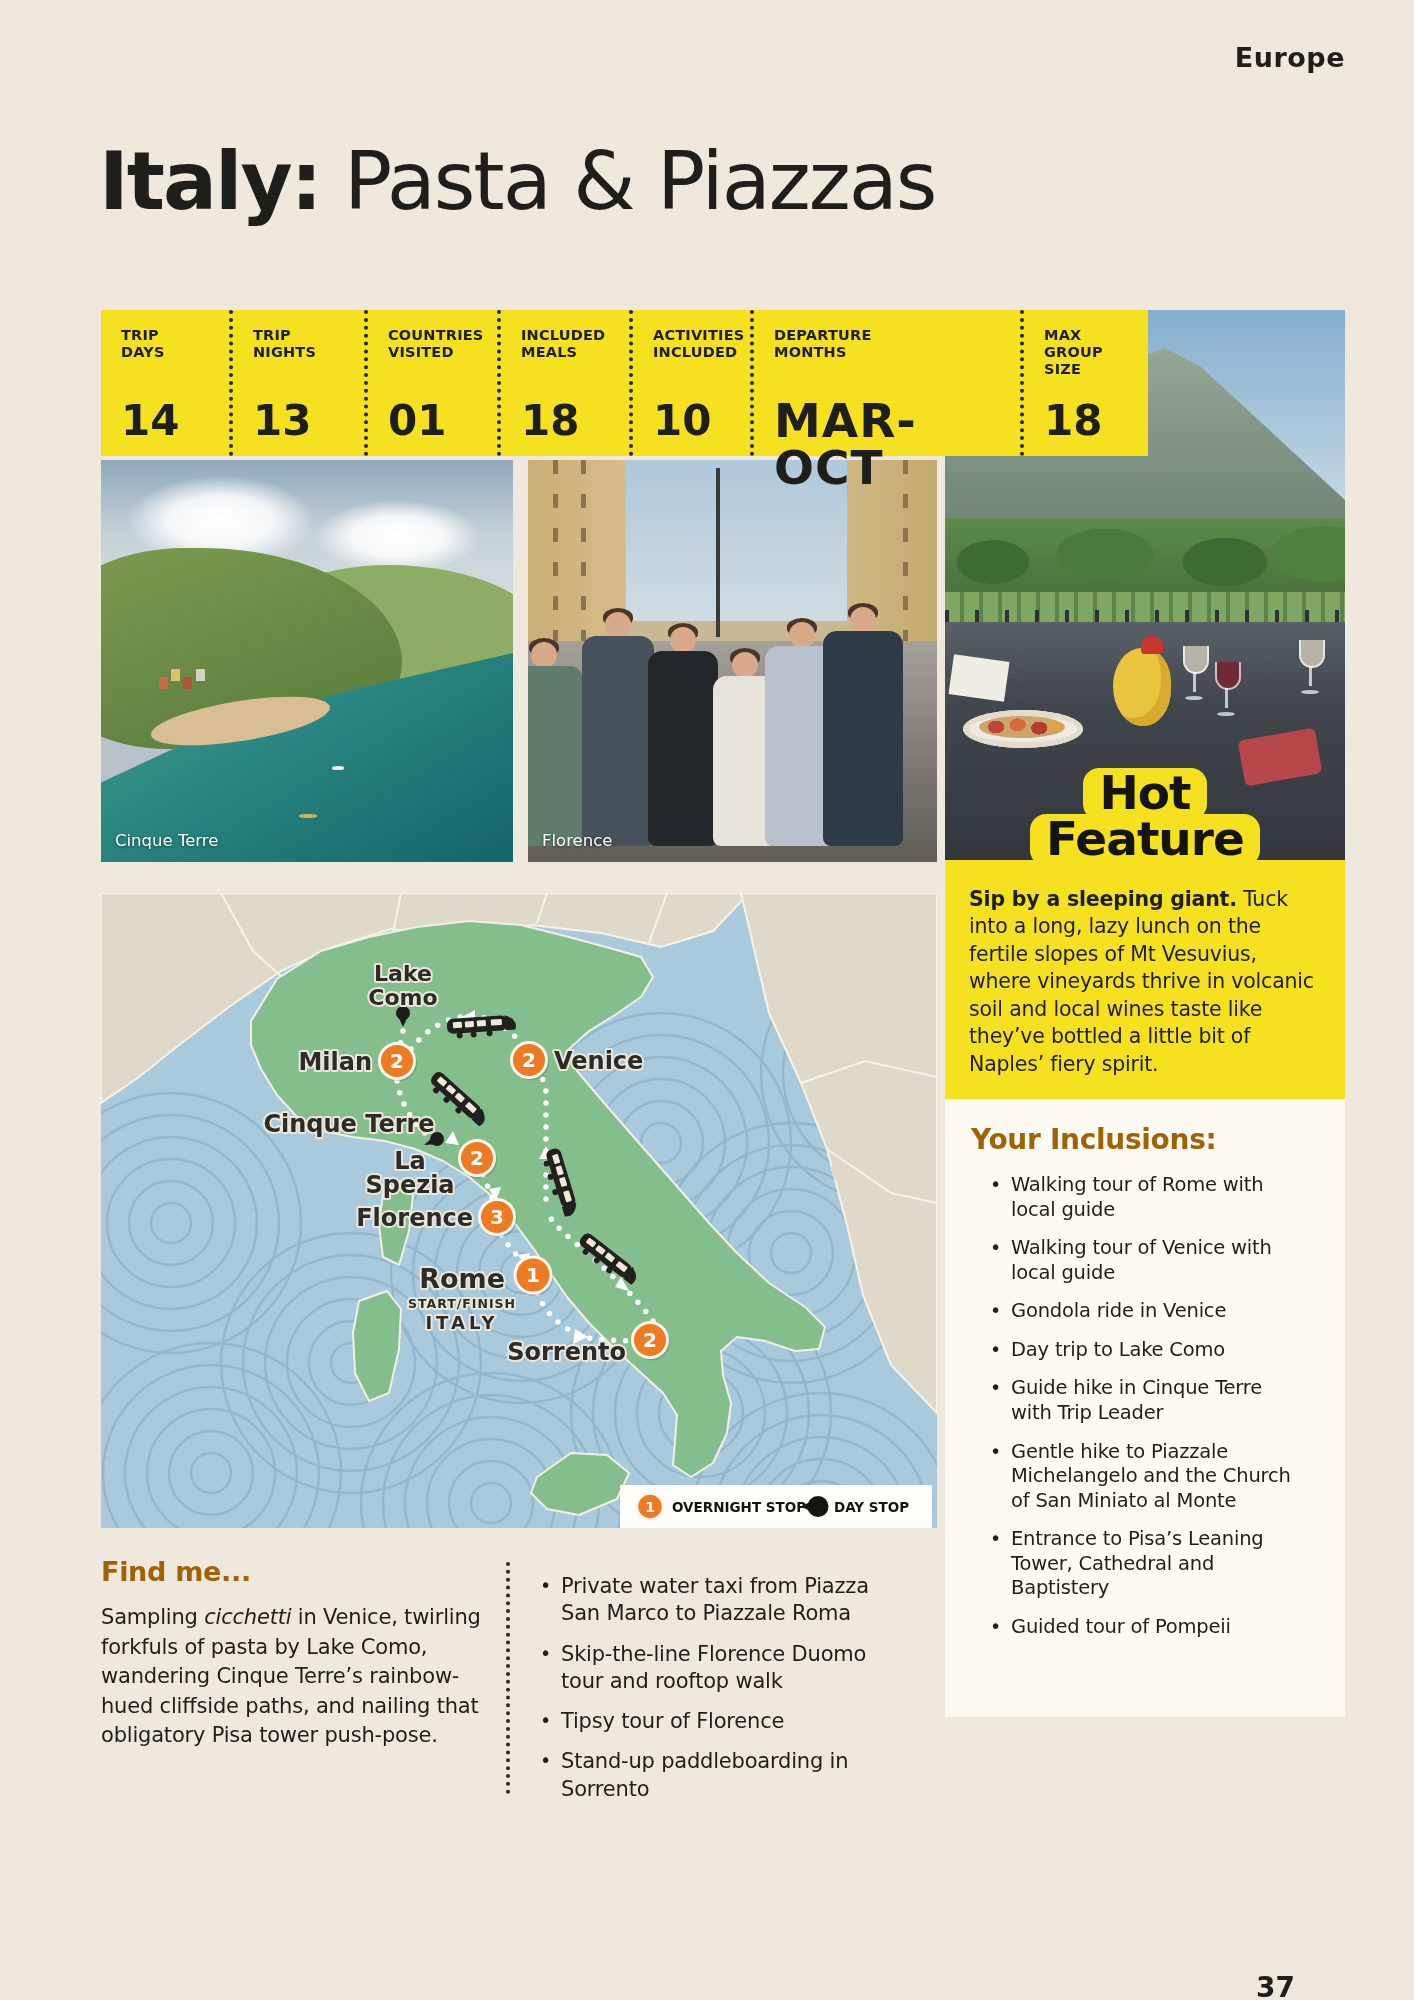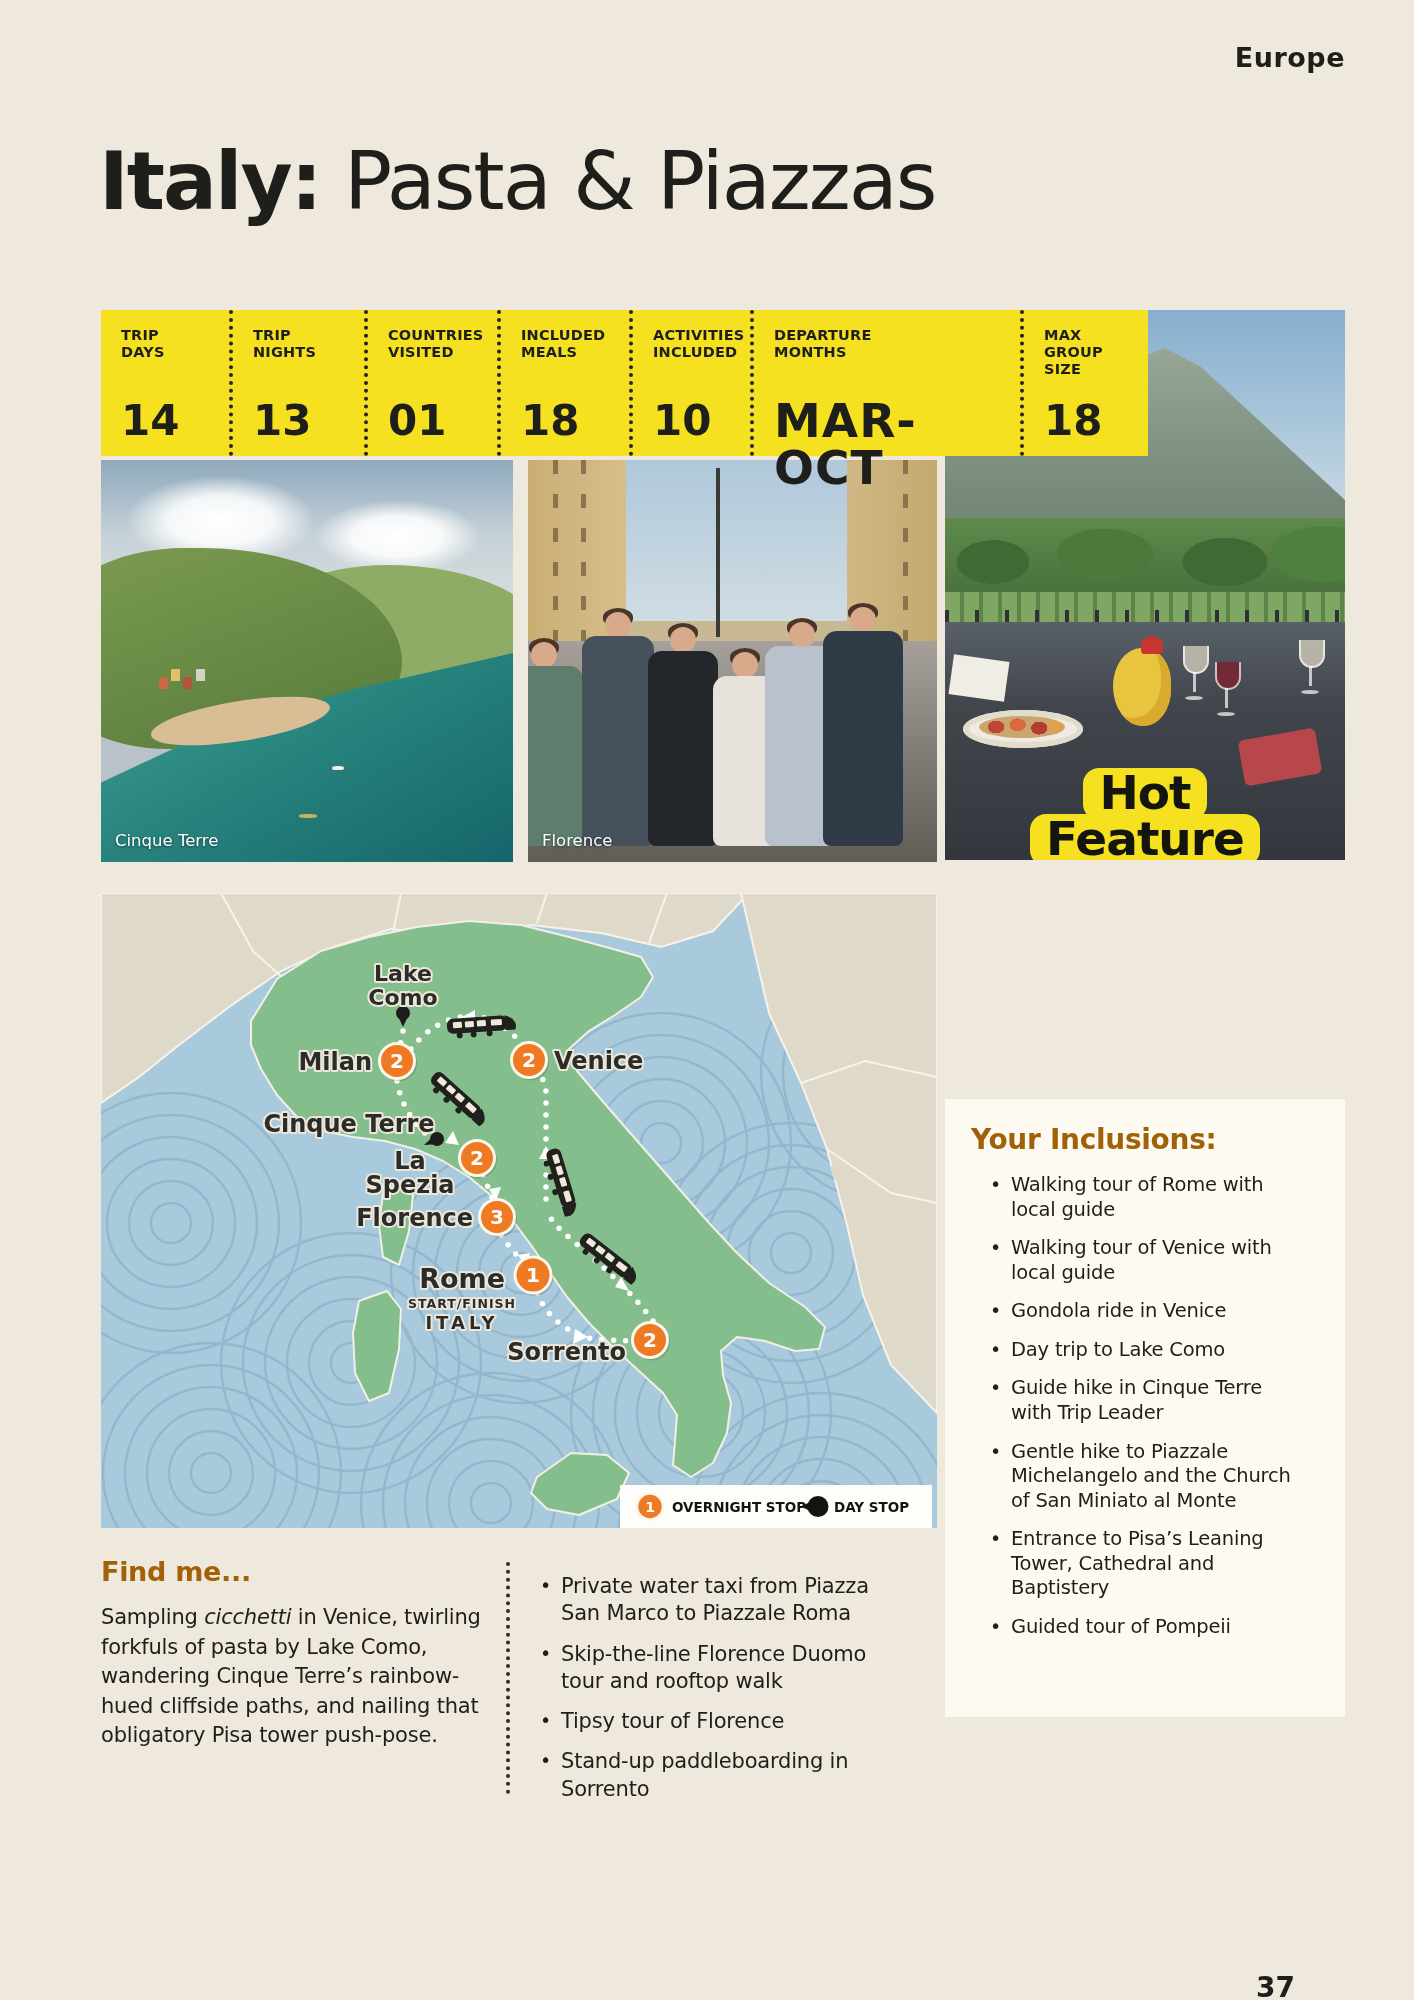--- a/index.html
+++ b/index.html
@@ -249,20 +249,23 @@
         <div class="stem"></div>
         <div class="foot"></div>
       </div>
     <div class="ves-napkin"></div>
     <div class="hot-wrap">
       <span class="sticker">Hot</span><br>
       <span class="sticker second">Feature</span>
     </div>
   </div>
 
+  <div class="abs feature-box">
+    <p><span class="lead">Sip by a sleeping giant.</span><span> Tuck into a long, lazy lunch on the fertile slopes of Mt Vesuvius, where vineyards thrive in volcanic soil and local wines taste like they’ve bottled a little bit of Naples’ fiery spirit.</span></p>
+  </div>
 
   <div class="abs incl-box">
     <h3 class="h-blue" style="font-size:28px;">Your Inclusions:</h3>
     <ul class="blist">
       <li>Walking tour of Rome with local guide</li>
       <li>Walking tour of Venice with local guide</li>
       <li>Gondola ride in Venice</li>
       <li>Day trip to Lake Como</li>
       <li>Guide hike in Cinque Terre with Trip Leader</li>
       <li>Gentle hike to Piazzale Michelangelo and the Church of San Miniato al Monte</li>

